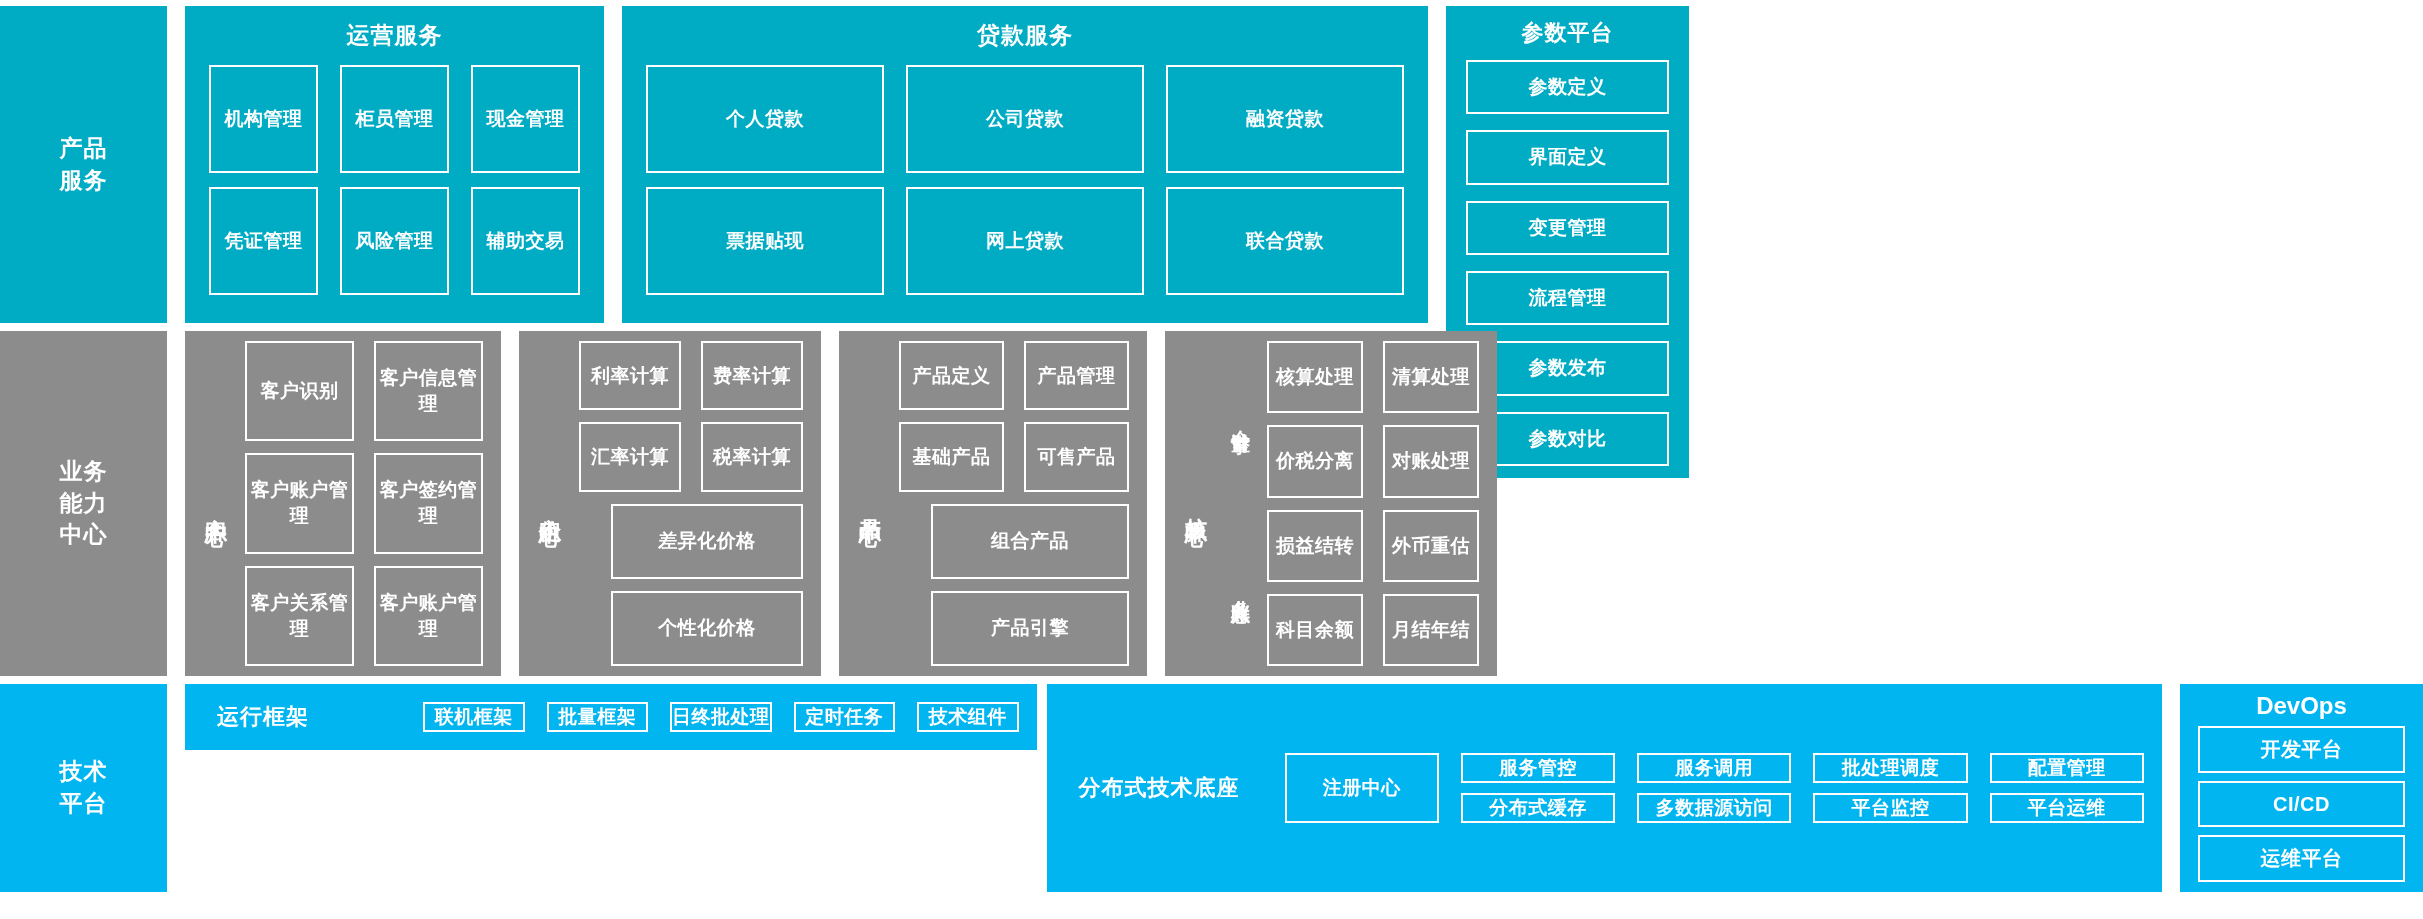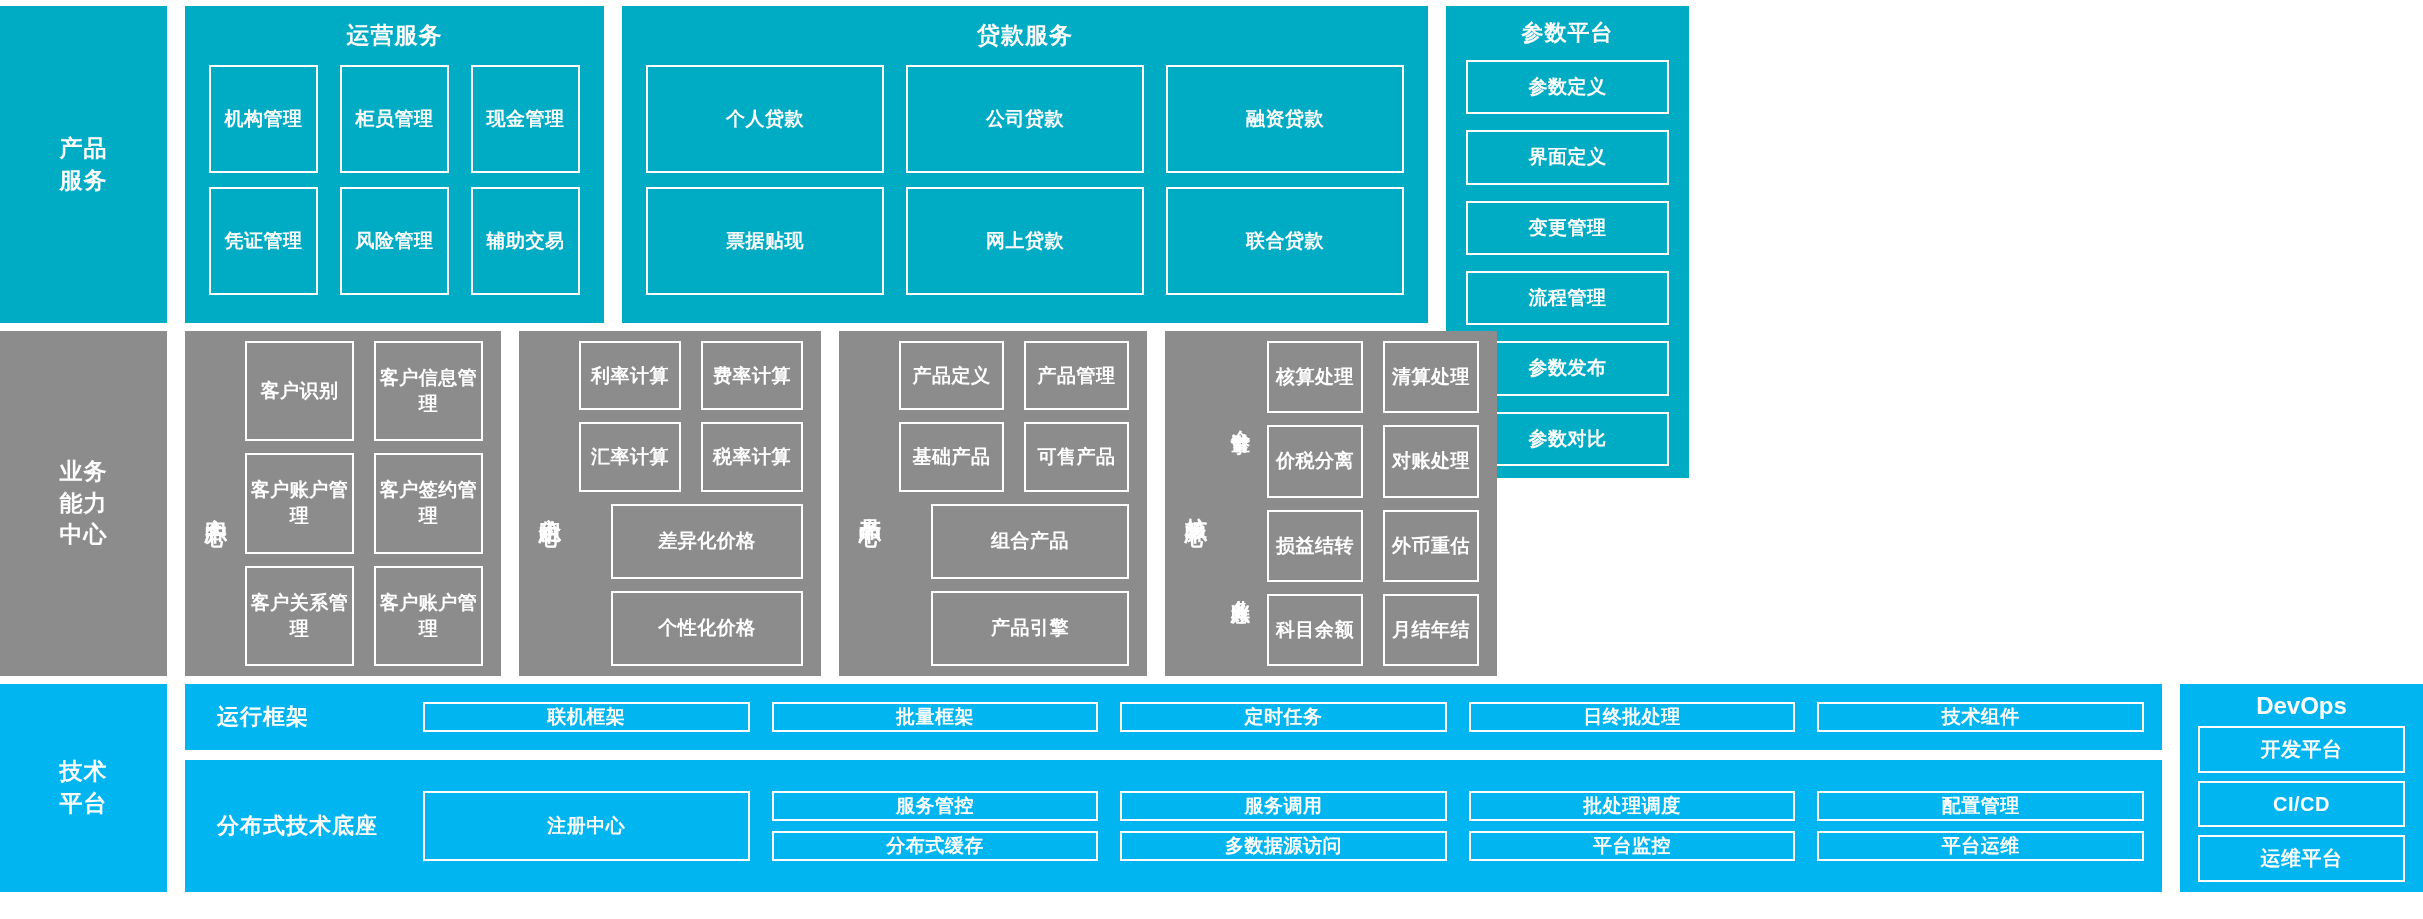--- a/index.html
+++ b/index.html
@@ -101,21 +101,21 @@
 
   .c-customer{flex:0 0 316px;}
   .c-pricing{flex:0 0 302px;}
   .c-product{flex:0 0 308px;}
   .c-account{flex:0 0 332px;}
 
   .accgroup{display:flex;gap:12px;flex:1;}
   .accgroup .grid2{flex:1;}
 
   
-  .tech-main{flex:1;display:flex;flex-direction:column;gap:10px;}
+  .tech-main{flex:1;display:flex;gap:10px;}
   .tech-strip{
     display:flex;align-items:center;
     padding:10px 18px;box-sizing:border-box;gap:20px;
   }
   .tech-strip-1{height:44px;}
   .tech-strip-2{flex:1;}
   .tech-label{
     flex:0 0 200px;
     color:#fff;font-weight:bold;font-size:22px;letter-spacing:1px;
     padding-left:14px;box-sizing:border-box;
@@ -287,22 +287,22 @@
       </div>
     </div>
 
     <div class="tech-main">
 
       <div class="tech-strip brightblue tech-strip-1" style="height:66px">
         <div class="tech-label">运行框架</div>
         <div class="tech-cells">
           <div class="cell">联机框架</div>
           <div class="cell">批量框架</div>
+          <div class="cell">日终批处理</div>
           <div class="cell">定时任务</div>
-          <div class="cell">日终批处理</div>
           <div class="cell">技术组件</div>
         </div>
       </div>
 
       <div class="tech-strip brightblue tech-strip-2">
         <div class="tech-label">分布式技术底座</div>
         <div class="tech-cells two-row">
           <div class="cell reg-center">注册中心</div>
           <div class="cell">服务管控</div>
           <div class="cell">服务调用</div>

